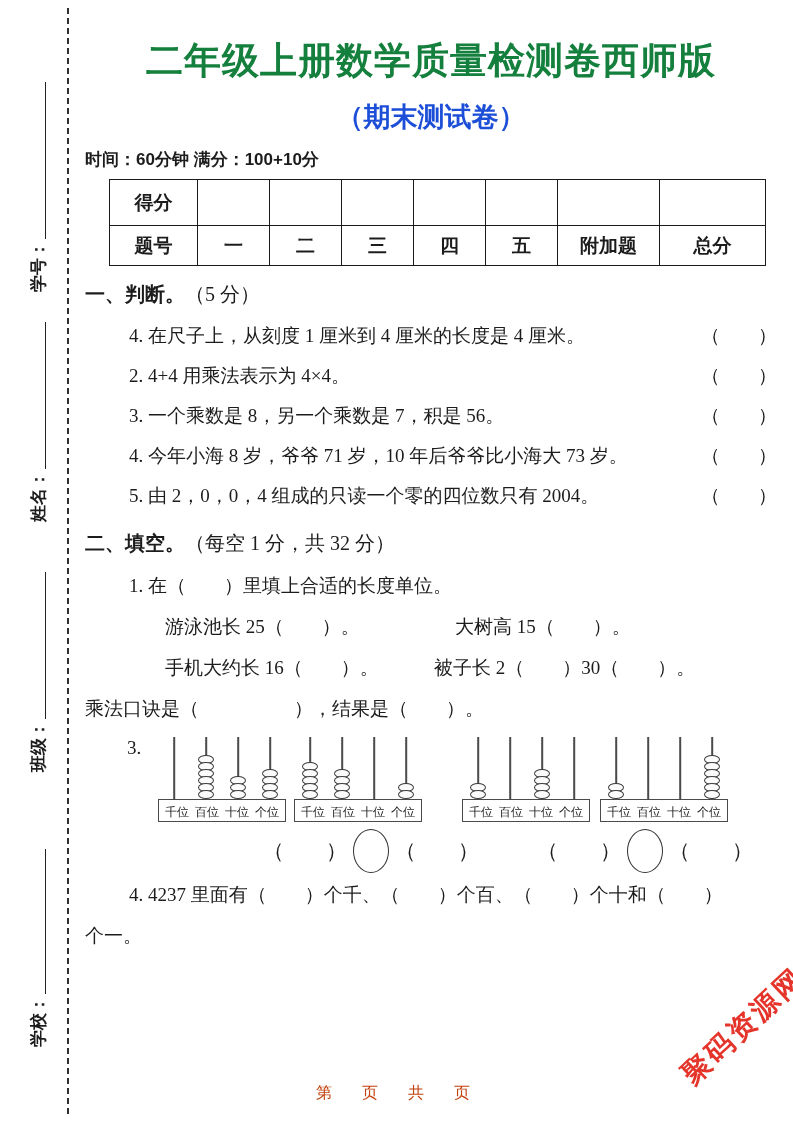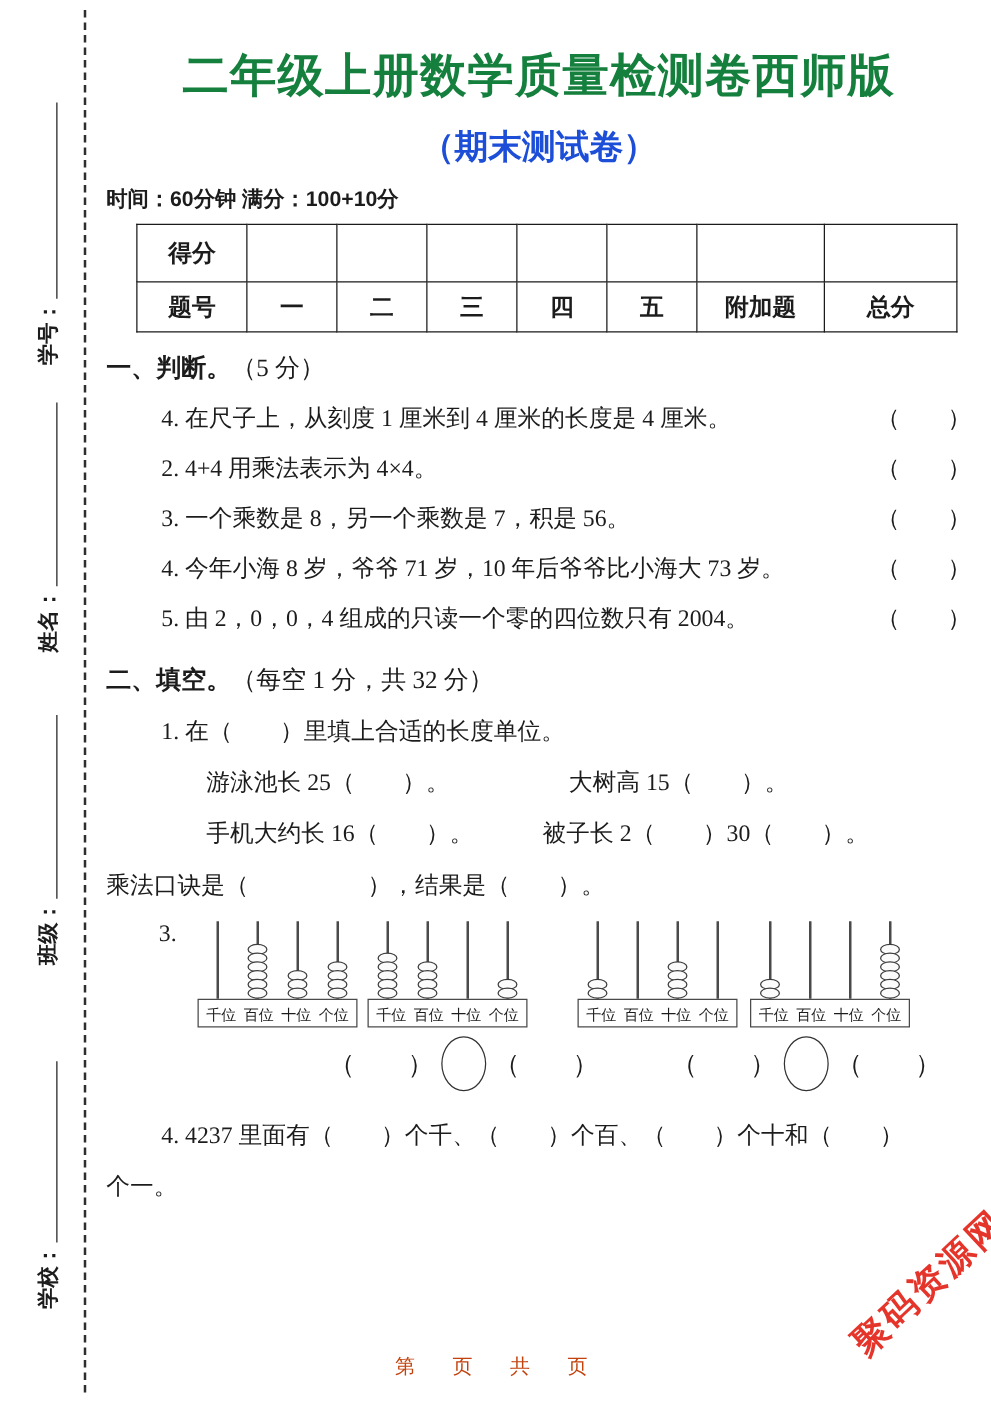--- a/index.html
+++ b/index.html
@@ -379,19 +379,19 @@
         <span class="cmp-blank">（　　）</span>
       </div>
       <div class="cmp-group" id="cmp1">
         <span class="cmp-blank">（　　）</span>
         <span class="cmp-circle"></span>
         <span class="cmp-blank">（　　）</span>
       </div>
     </div>
   </div>
 
-  <div class="qline indent1" style="margin-top:20px;">4. 4237 里面有（　　）个千、（　　）个百、（　　）个十和（　　）</div>
+  <div class="qline indent1" style="margin-top:6px;">4. 4237 里面有（　　）个千、（　　）个百、（　　）个十和（　　）</div>
   <div class="qline">个一。</div>
 
 </div>
 
 <div class="footer">第　页　共　页</div>
 <div class="watermark" style="color: rgb(229, 53, 43);">聚码资源网</div>
 
 </body></html>

